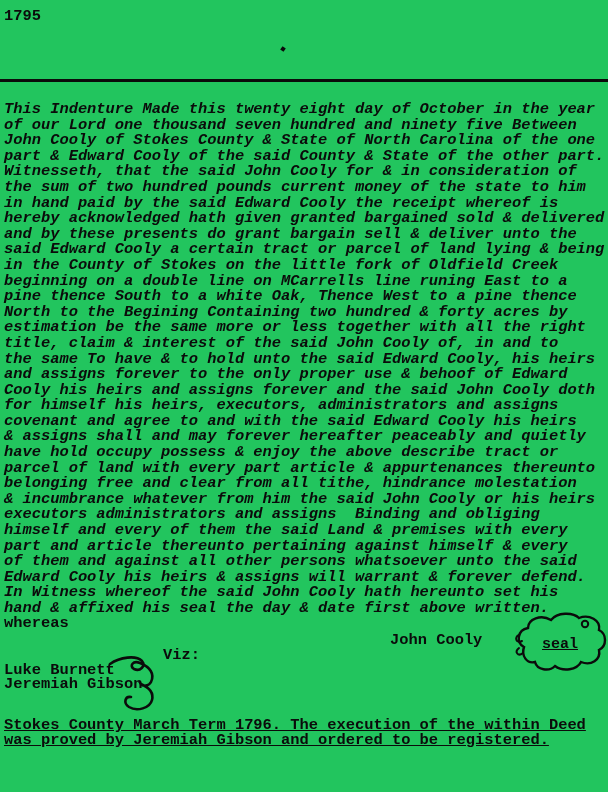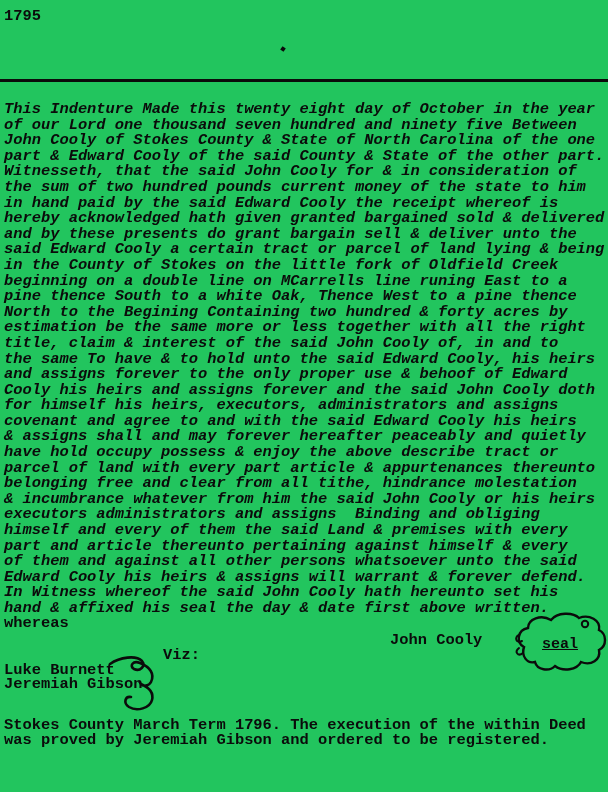--- a/index.html
+++ b/index.html
@@ -121,17 +121,17 @@
                C 42 14, 36 20, 30 17
                C 25 14, 29 8, 36 11
                C 46 15, 51 22, 47 30
                C 45 34, 39 35, 37 32
                C 44 35, 50 40, 48 48
                C 46 56, 33 60, 25 55
                C 19 51, 21 44, 27 45" fill="none" stroke="#0b0b0b" stroke-width="2.6" stroke-linecap="round"></path>
     </svg>
   </div>
 
-  <pre class="abs court-body" style="left:4px; top:718px;">Stokes County March Term 1796. The execution of the within Deed
+  <pre class="abs court-body" style="left:4px; top:718px;text-decoration:underline;">Stokes County March Term 1796. The execution of the within Deed
 was proved by Jeremiah Gibson and ordered to be registered.</pre>
 
 
 </div>
 
 </body></html>

